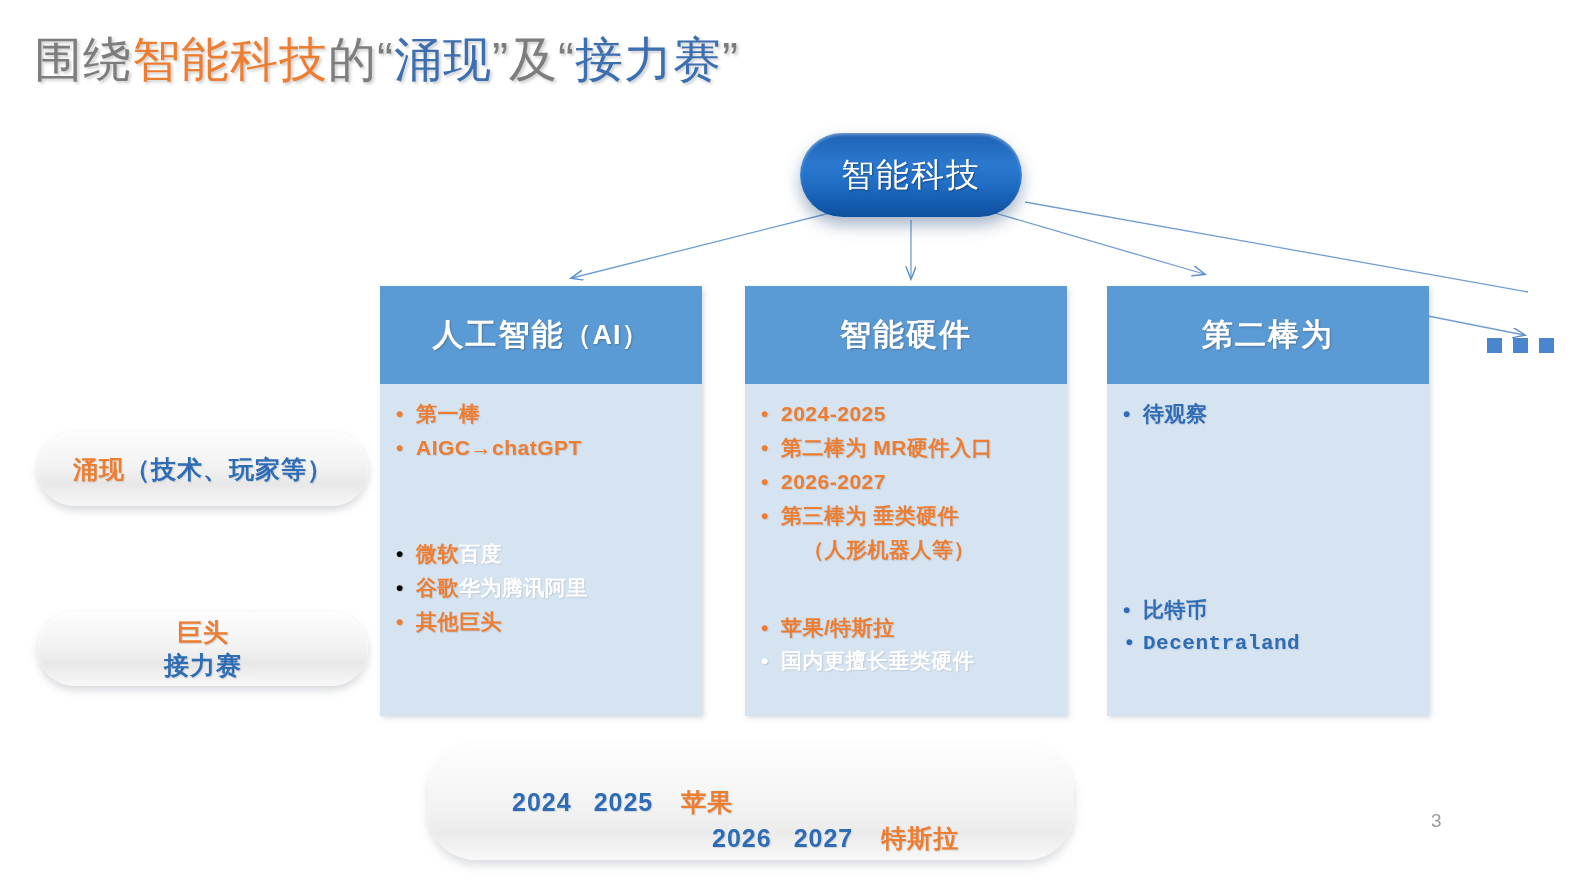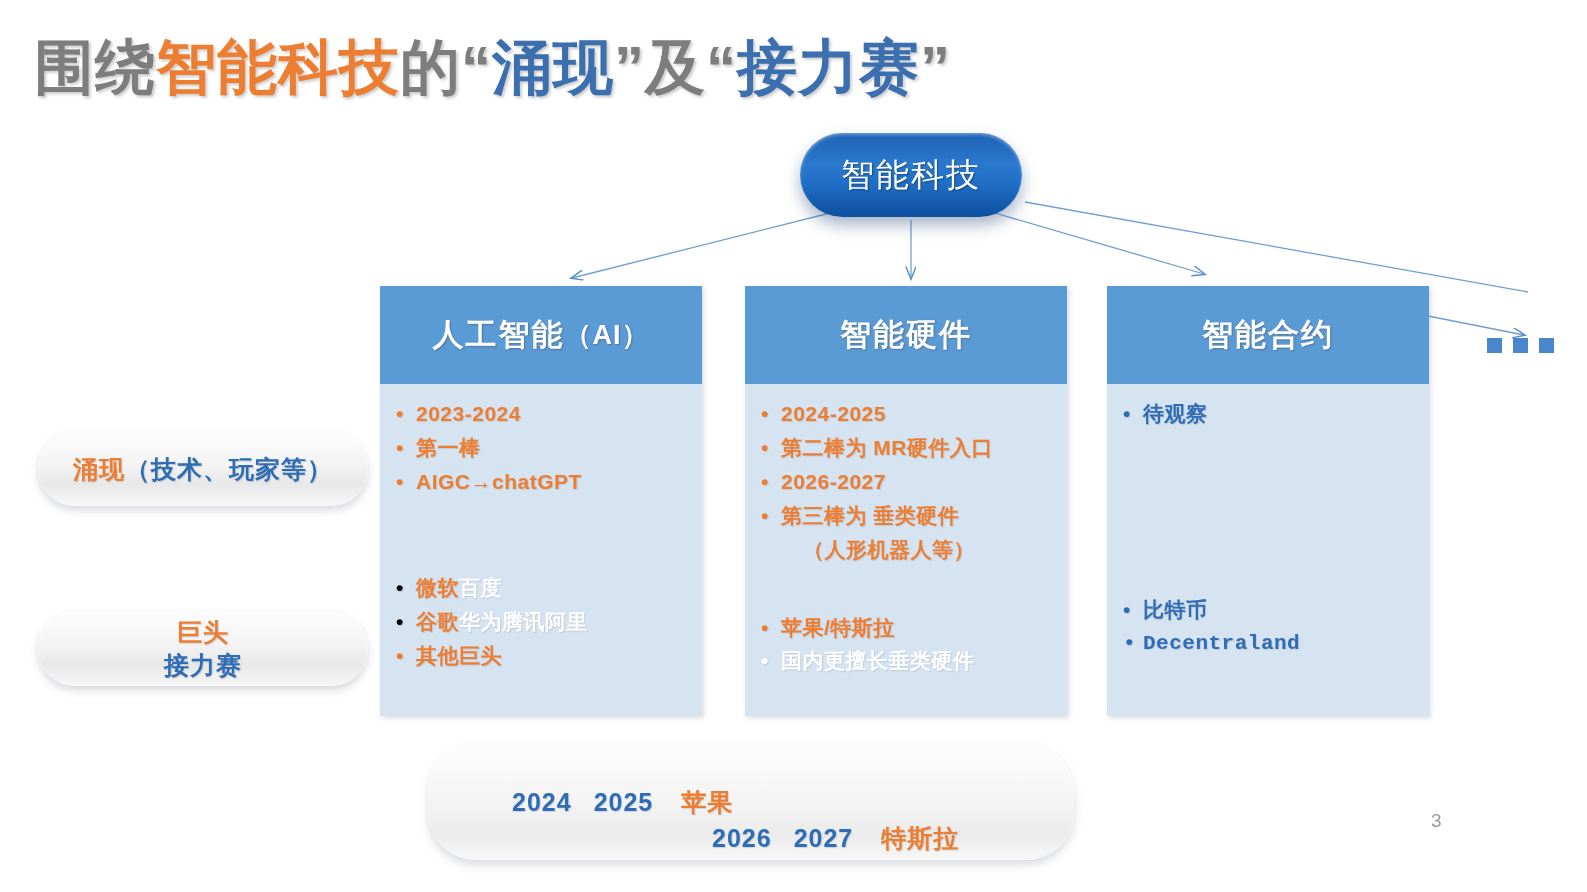--- a/index.html
+++ b/index.html
@@ -16,22 +16,22 @@
     height: 892px;
     background: #ffffff;
     overflow: hidden;
   }
 
   
   #title {
     position: absolute;
     left: 34px;
     top: 28px;
-    font-size: 60px;
-    font-weight: bold;
+    font-size: 48px;
+    font-weight: normal;
     letter-spacing: 1px;
     white-space: nowrap;
     text-shadow: 2px 2px 3px rgba(140,140,140,0.45);
   }
   .t-gray   { color: #7d7d7d; }
   .t-orange { color: #ed7d31; }
   .t-blue   { color: #3c6faf; }
 
   
   #root-node {
@@ -230,21 +230,20 @@
   <div id="root-node">
     <span>智能科技</span>
   </div>
 
   <div class="column" id="col-0">
     <div class="col-head">
       <span>人工智能</span>
       <span class="sub">（AI）</span>
     </div>
     <div class="col-body">
-      <div class="bullet c-orange">2023-2024</div>
       <div class="bullet c-orange">第一棒</div>
       <div class="bullet c-orange">AIGC→chatGPT</div>
       <div class="spacer-lg"></div>
       <div class="bullet"><span class="c-orange">微软</span><span class="c-white">百度</span></div>
       <div class="bullet"><span class="c-orange">谷歌</span><span class="c-white">华为腾讯阿里</span></div>
       <div class="bullet c-orange">其他巨头</div>
     </div>
   </div>
 
   <div class="column" id="col-1">
@@ -258,21 +257,21 @@
       <div class="bullet c-orange">第三棒为 垂类硬件</div>
       <div class="bullet cont c-orange">（人形机器人等）</div>
       <div class="spacer-md"></div>
       <div class="bullet c-orange">苹果/特斯拉</div>
       <div class="bullet c-white">国内更擅长垂类硬件</div>
     </div>
   </div>
 
   <div class="column" id="col-2">
     <div class="col-head">
-      <span>智能合约</span>
+      <span>第二棒为</span>
     </div>
     <div class="col-body">
       <div class="bullet c-blue">待观察</div>
       <div class="spacer-lg"></div>
       <div class="spacer-lg"></div>
       <div class="spacer-sm"></div>
       <div class="bullet c-blue">比特币</div>
       <div class="bullet c-blue mono">Decentraland</div>
     </div>
   </div>

